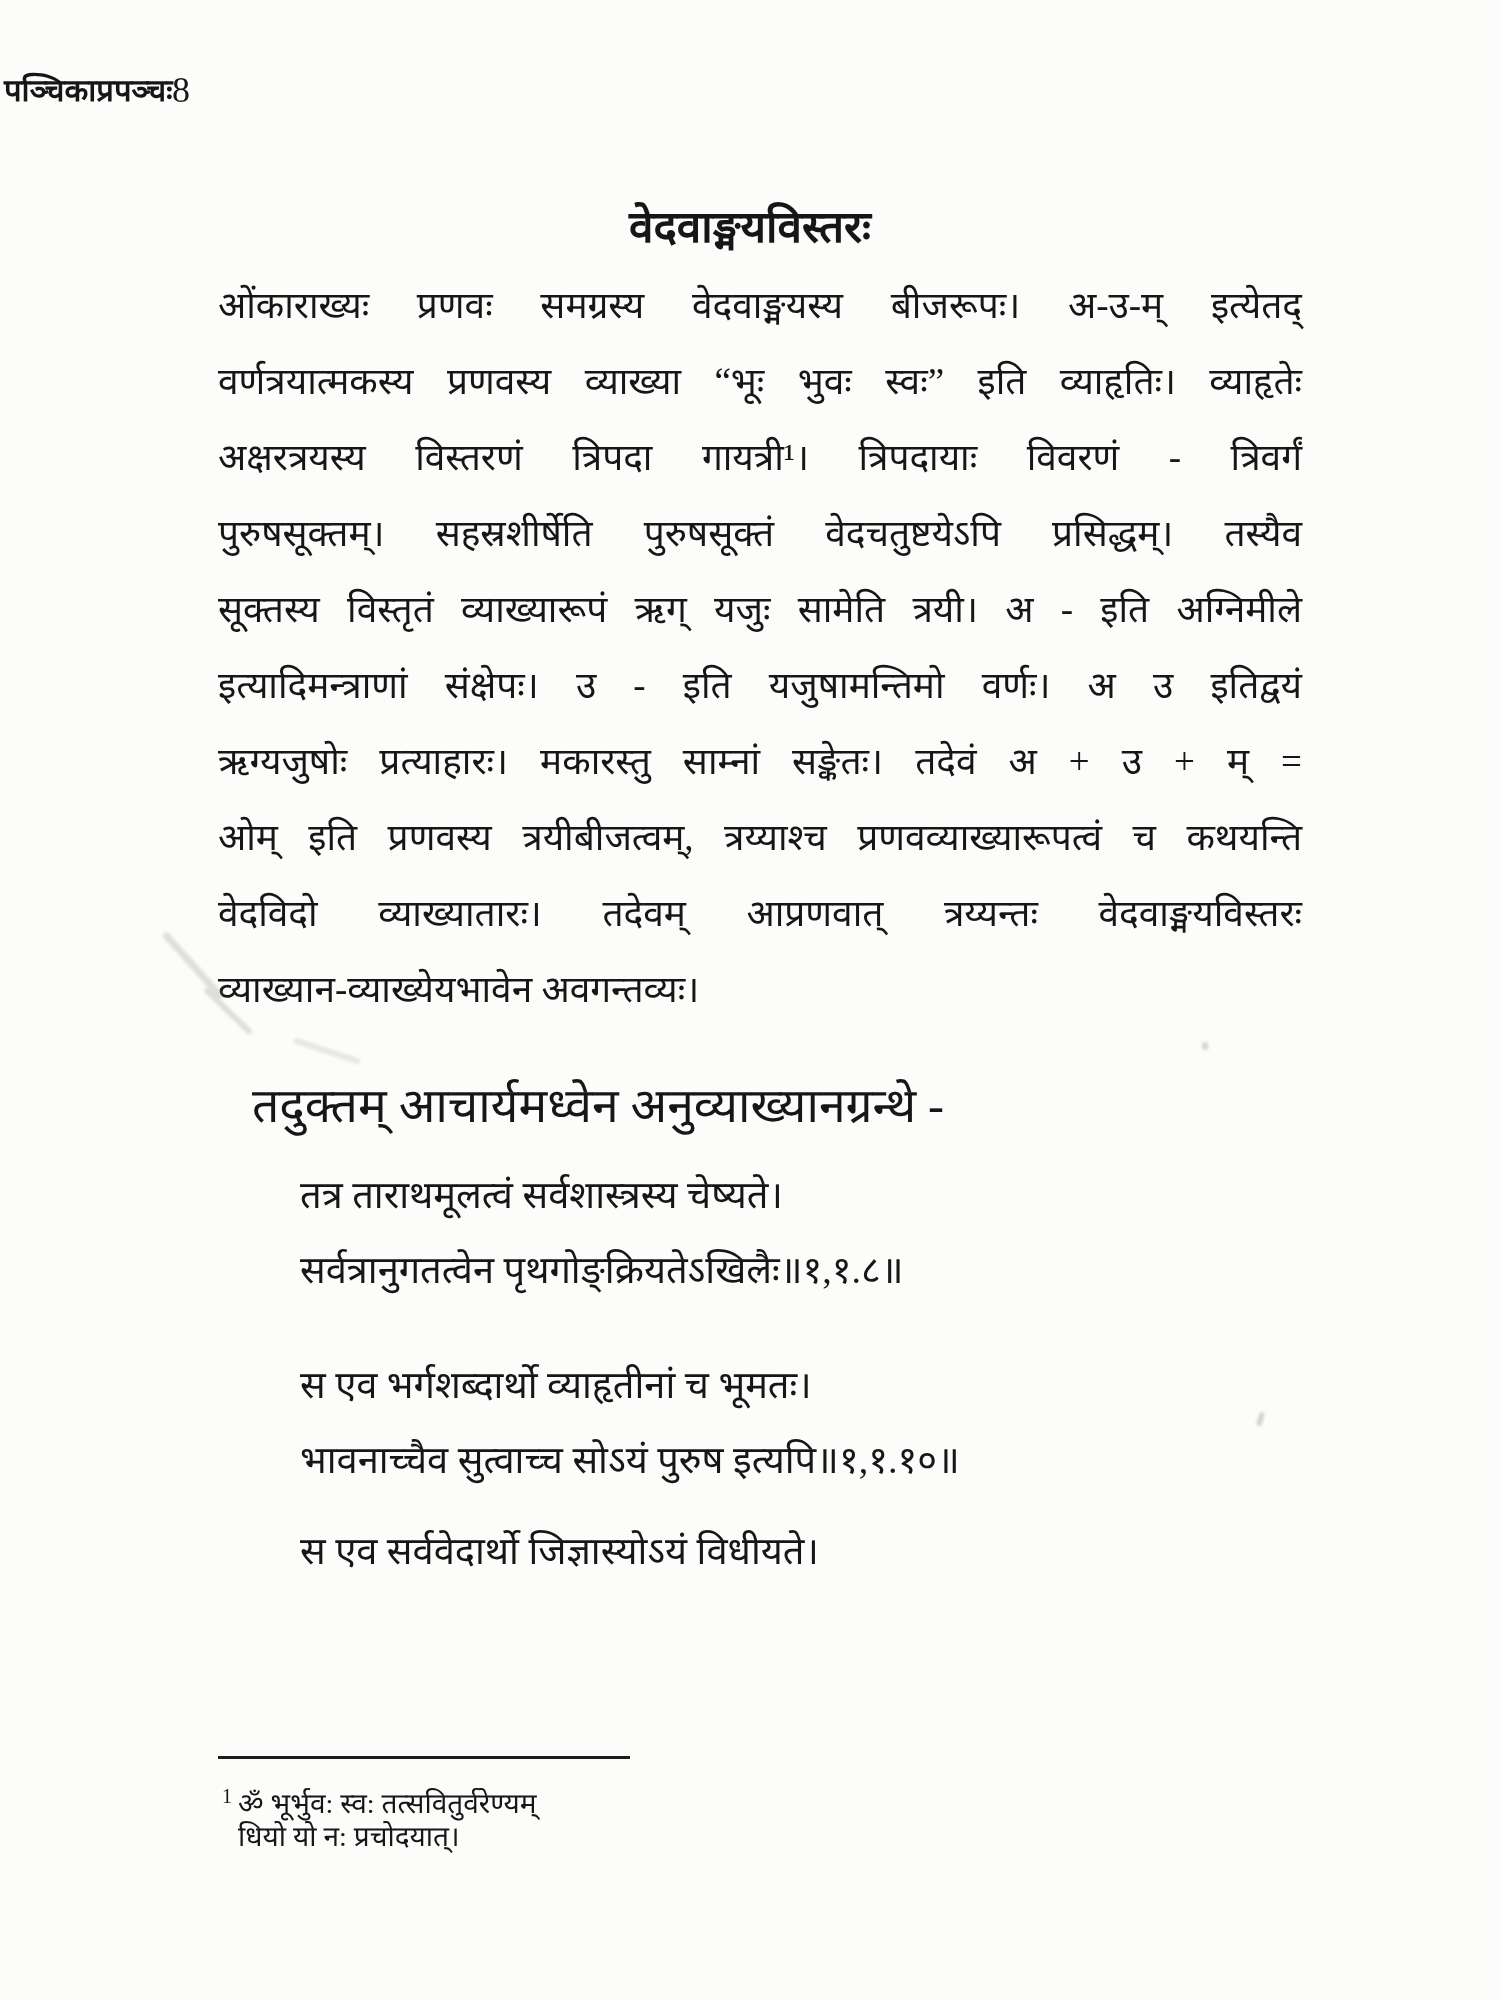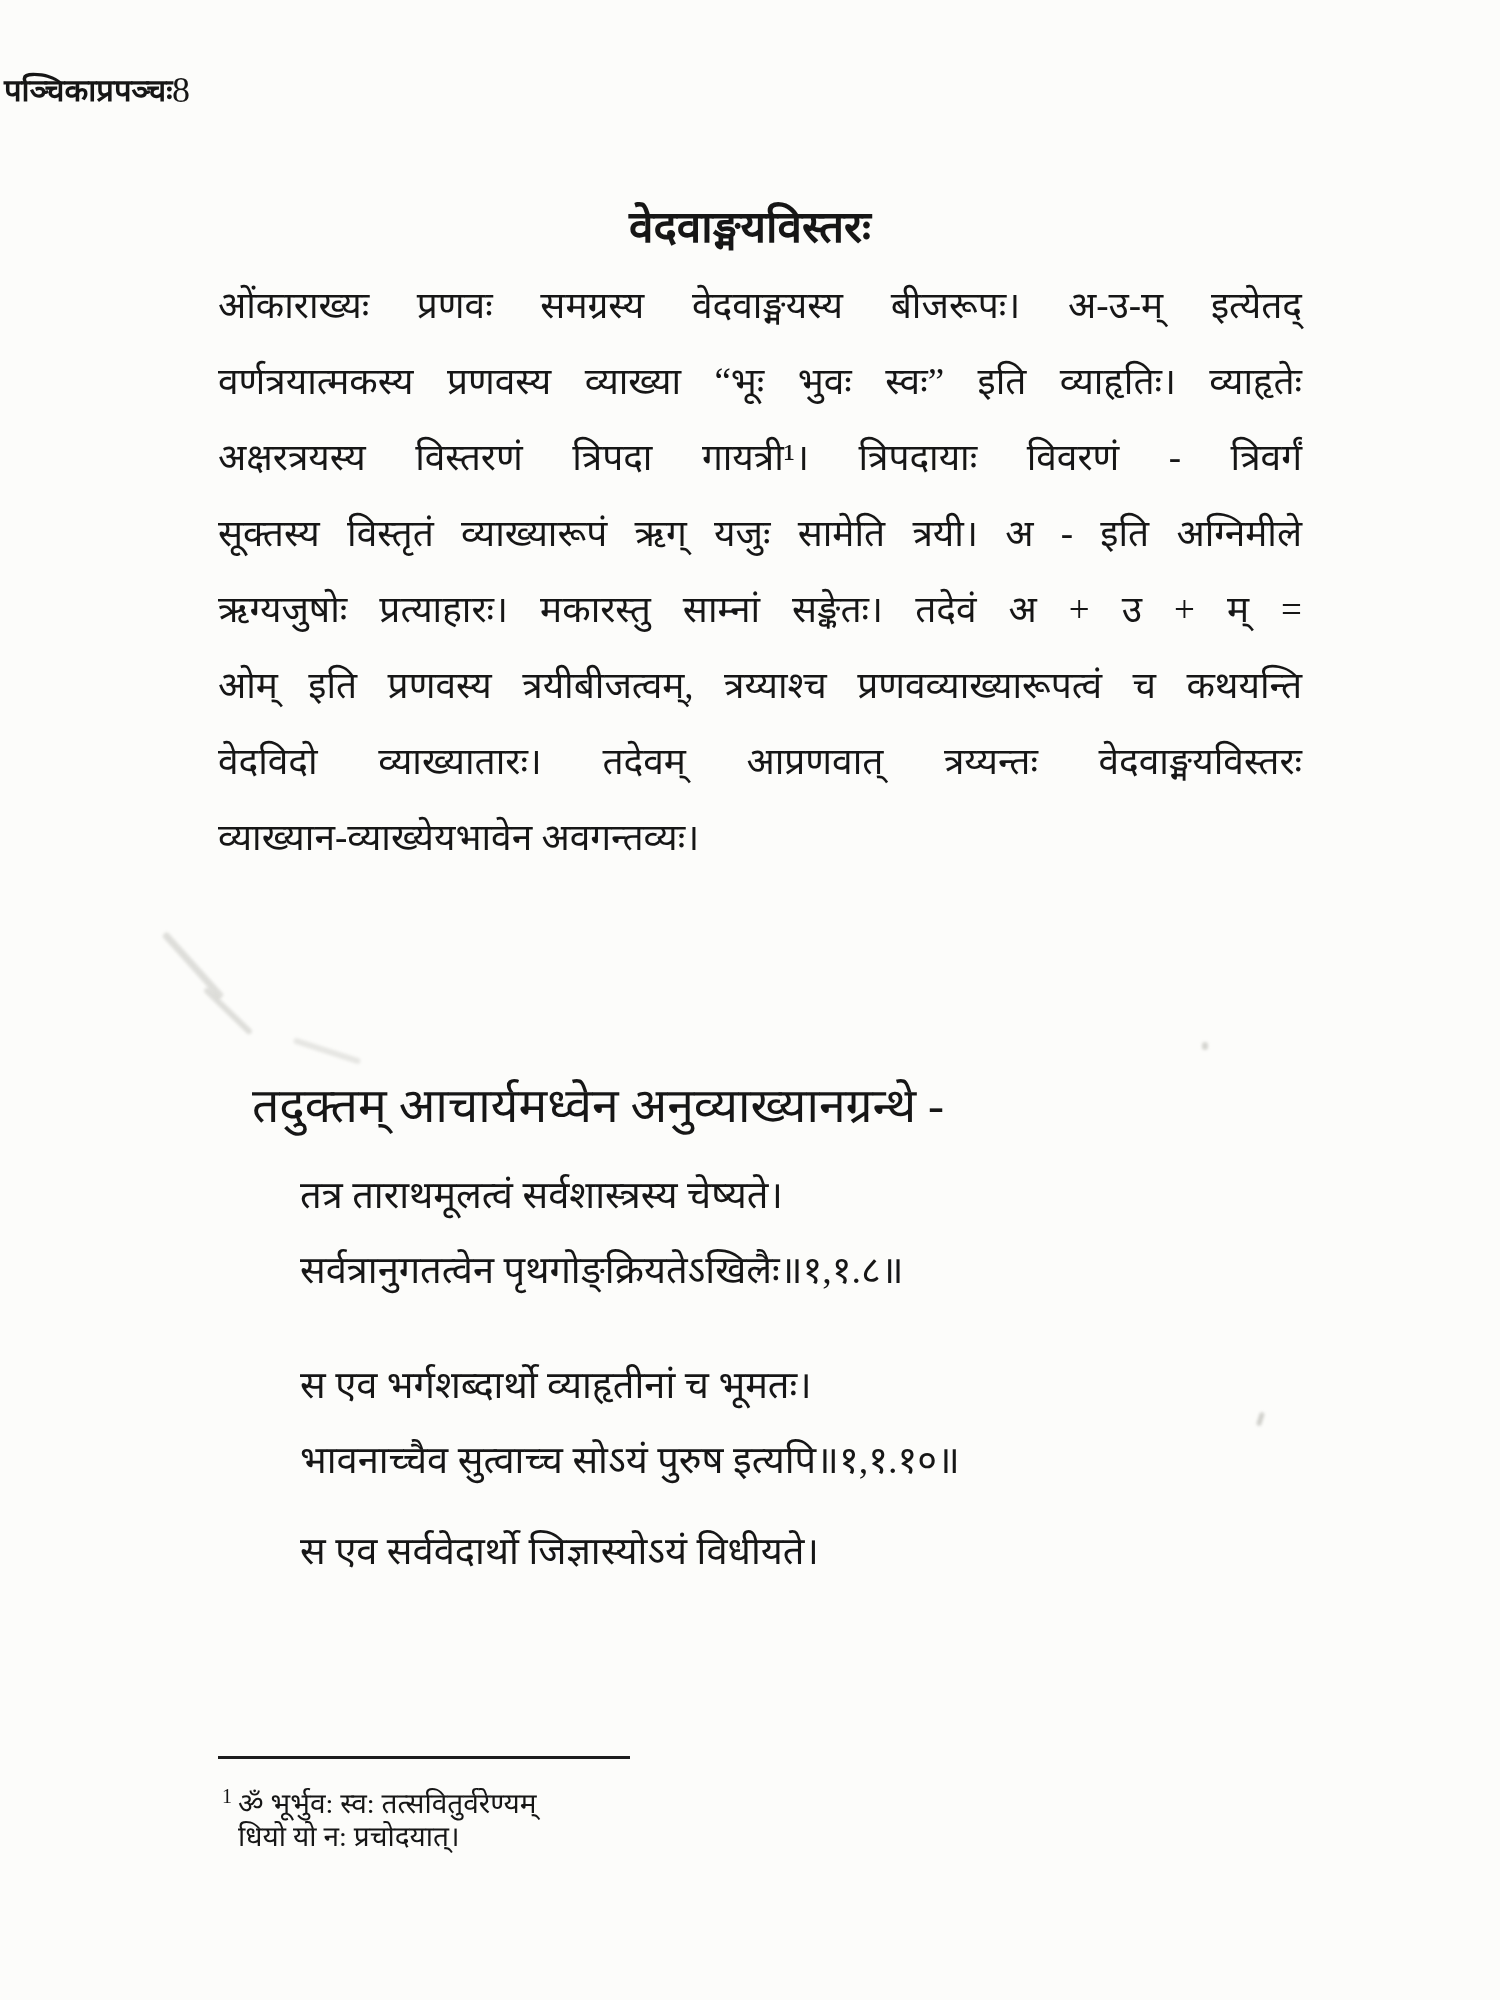--- a/index.html
+++ b/index.html
@@ -123,21 +123,23 @@
   <div class="page-number">8</div>
 
   <div class="running-head">पञ्चिकाप्रपञ्चः</div>
 
   <div class="section-title">वेदवाङ्मयविस्तरः</div>
 
   <div class="body-paragraph">
     <div class="body-line">ओंकाराख्यः प्रणवः समग्रस्य वेदवाङ्मयस्य बीजरूपः। अ-उ-म् इत्येतद्</div>
     <div class="body-line">वर्णत्रयात्मकस्य प्रणवस्य व्याख्या “भूः भुवः स्वः” इति व्याहृतिः। व्याहृतेः</div>
     <div class="body-line">अक्षरत्रयस्य विस्तरणं त्रिपदा गायत्री¹। त्रिपदायाः विवरणं - त्रिवर्गं</div>
+    <div class="body-line">पुरुषसूक्तम्। सहस्रशीर्षेति पुरुषसूक्तं वेदचतुष्टयेऽपि प्रसिद्धम्। तस्यैव</div>
     <div class="body-line">सूक्तस्य विस्तृतं व्याख्यारूपं ऋग् यजुः सामेति त्रयी। अ - इति अग्निमीले</div>
+    <div class="body-line">इत्यादिमन्त्राणां संक्षेपः। उ - इति यजुषामन्तिमो वर्णः। अ उ इतिद्वयं</div>
     <div class="body-line">ऋग्यजुषोः प्रत्याहारः। मकारस्तु साम्नां सङ्केतः। तदेवं अ + उ + म् =</div>
     <div class="body-line">ओम् इति प्रणवस्य त्रयीबीजत्वम्, त्रय्याश्च प्रणवव्याख्यारूपत्वं च कथयन्ति</div>
     <div class="body-line">वेदविदो व्याख्यातारः। तदेवम् आप्रणवात् त्रय्यन्तः वेदवाङ्मयविस्तरः</div>
     <div class="body-line last">व्याख्यान-व्याख्येयभावेन अवगन्तव्यः।</div>
   </div>
 
   <div class="paragraph-lead-in">तदुक्तम् आचार्यमध्वेन अनुव्याख्यानग्रन्थे -</div>
 
   <div class="verse-block">
     <div class="verse-couplet">

